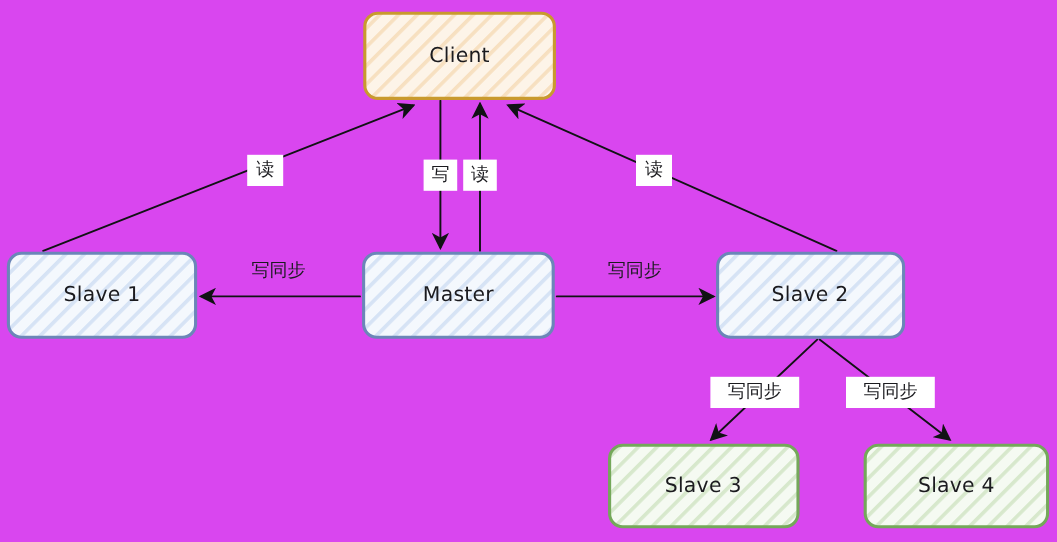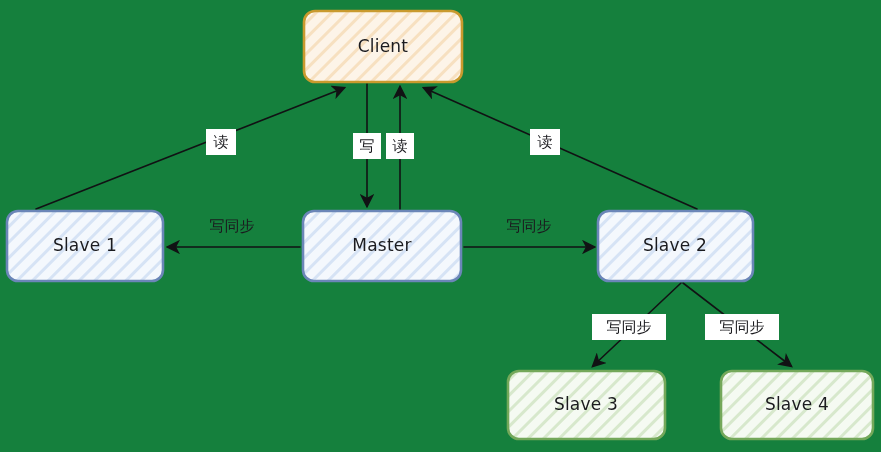--- a/index.html
+++ b/index.html
@@ -7,21 +7,21 @@
     padding: 0;
     background: #ffffff;
   }
   body {
     font-family: "DejaVu Sans", sans-serif;
   }
   #diagram-root {
     position: relative;
     width: 881px;
     height: 452px;
-    background: #15803d;
+    background: #d946ef;
     overflow: hidden;
   }
   #diagram-svg {
     position: absolute;
     left: 0;
     top: 0;
     width: 881px;
     height: 452px;
   }
   .node-label {

